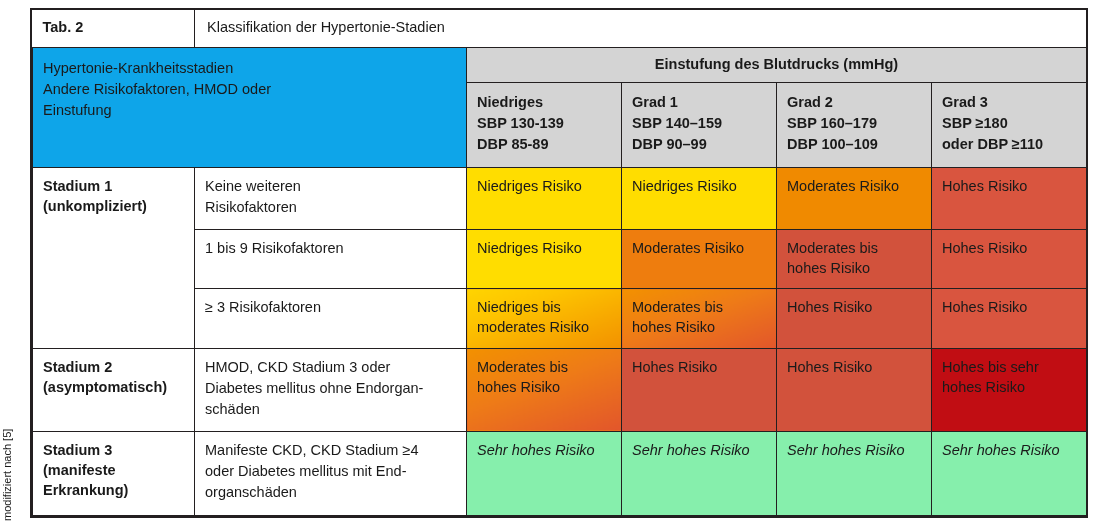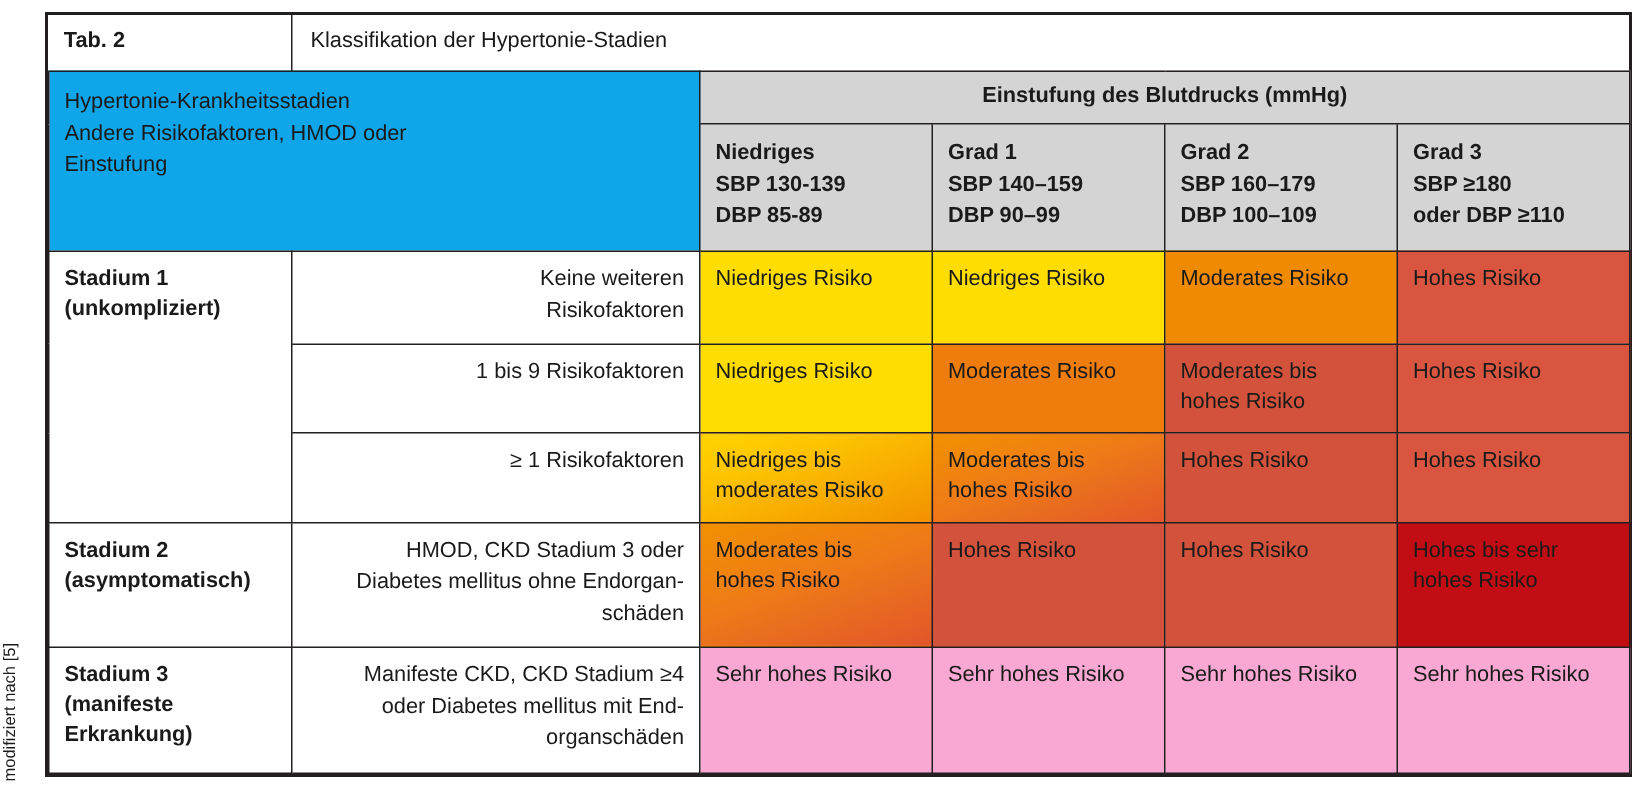--- a/index.html
+++ b/index.html
@@ -104,35 +104,35 @@
   .hdr-col div { line-height: 21px; }
   
   .stage-cell {
     font-weight: bold;
     vertical-align: top;
   }
   .stage-cell div { line-height: 20px; }
   .desc-cell {
     vertical-align: top;
   }
-  .desc-cell div { line-height: 21px; text-align: right; }
+  .desc-cell div { line-height: 21px; }
   .risk {
     vertical-align: top;
     font-size: 14.5px;
   }
   .risk div { line-height: 20px; }
   
   .c-yellow   { background: #ffdd00; }
   .c-yellow-orange { background: linear-gradient(160deg, #ffd400 0%, #fdc400 30%, #f29100 100%); }
   .c-orange   { background: #f08a00; }
   .c-orange2  { background: #ee7d0e; }
   .c-orange-red { background: linear-gradient(160deg, #f29100 0%, #ee7b17 45%, #e2562b 100%); }
   .c-salmon   { background: #d9553f; }
   .c-salmon2  { background: #d2523c; }
-  .c-red      { background: #f9a8d4; }
+  .c-red      { background: #86efac; font-style: italic; }
   .c-darkred  { background: #c10d13; margin-left: 38px; }
   
   col.c1 { width: 162px; }
   col.c2 { width: 272px; }
   col.c3 { width: 155px; }
   col.c4 { width: 155px; }
   col.c5 { width: 155px; }
   col.c6 { width: 155px; }
 </style>
 </head>
@@ -230,21 +230,21 @@
             <div>Moderates bis</div>
             <div>hohes Risiko</div>
           </td>
           <td class="risk c-salmon">
             <div>Hohes Risiko</div>
           </td>
         </tr>
 
         <tr>
           <td class="desc-cell">
-            <div>≥ 1 Risikofaktoren</div>
+            <div>≥ 3 Risikofaktoren</div>
           </td>
           <td class="risk c-yellow-orange">
             <div>Niedriges bis</div>
             <div>moderates Risiko</div>
           </td>
           <td class="risk c-orange-red">
             <div>Moderates bis</div>
             <div>hohes Risiko</div>
           </td>
           <td class="risk c-salmon2">

